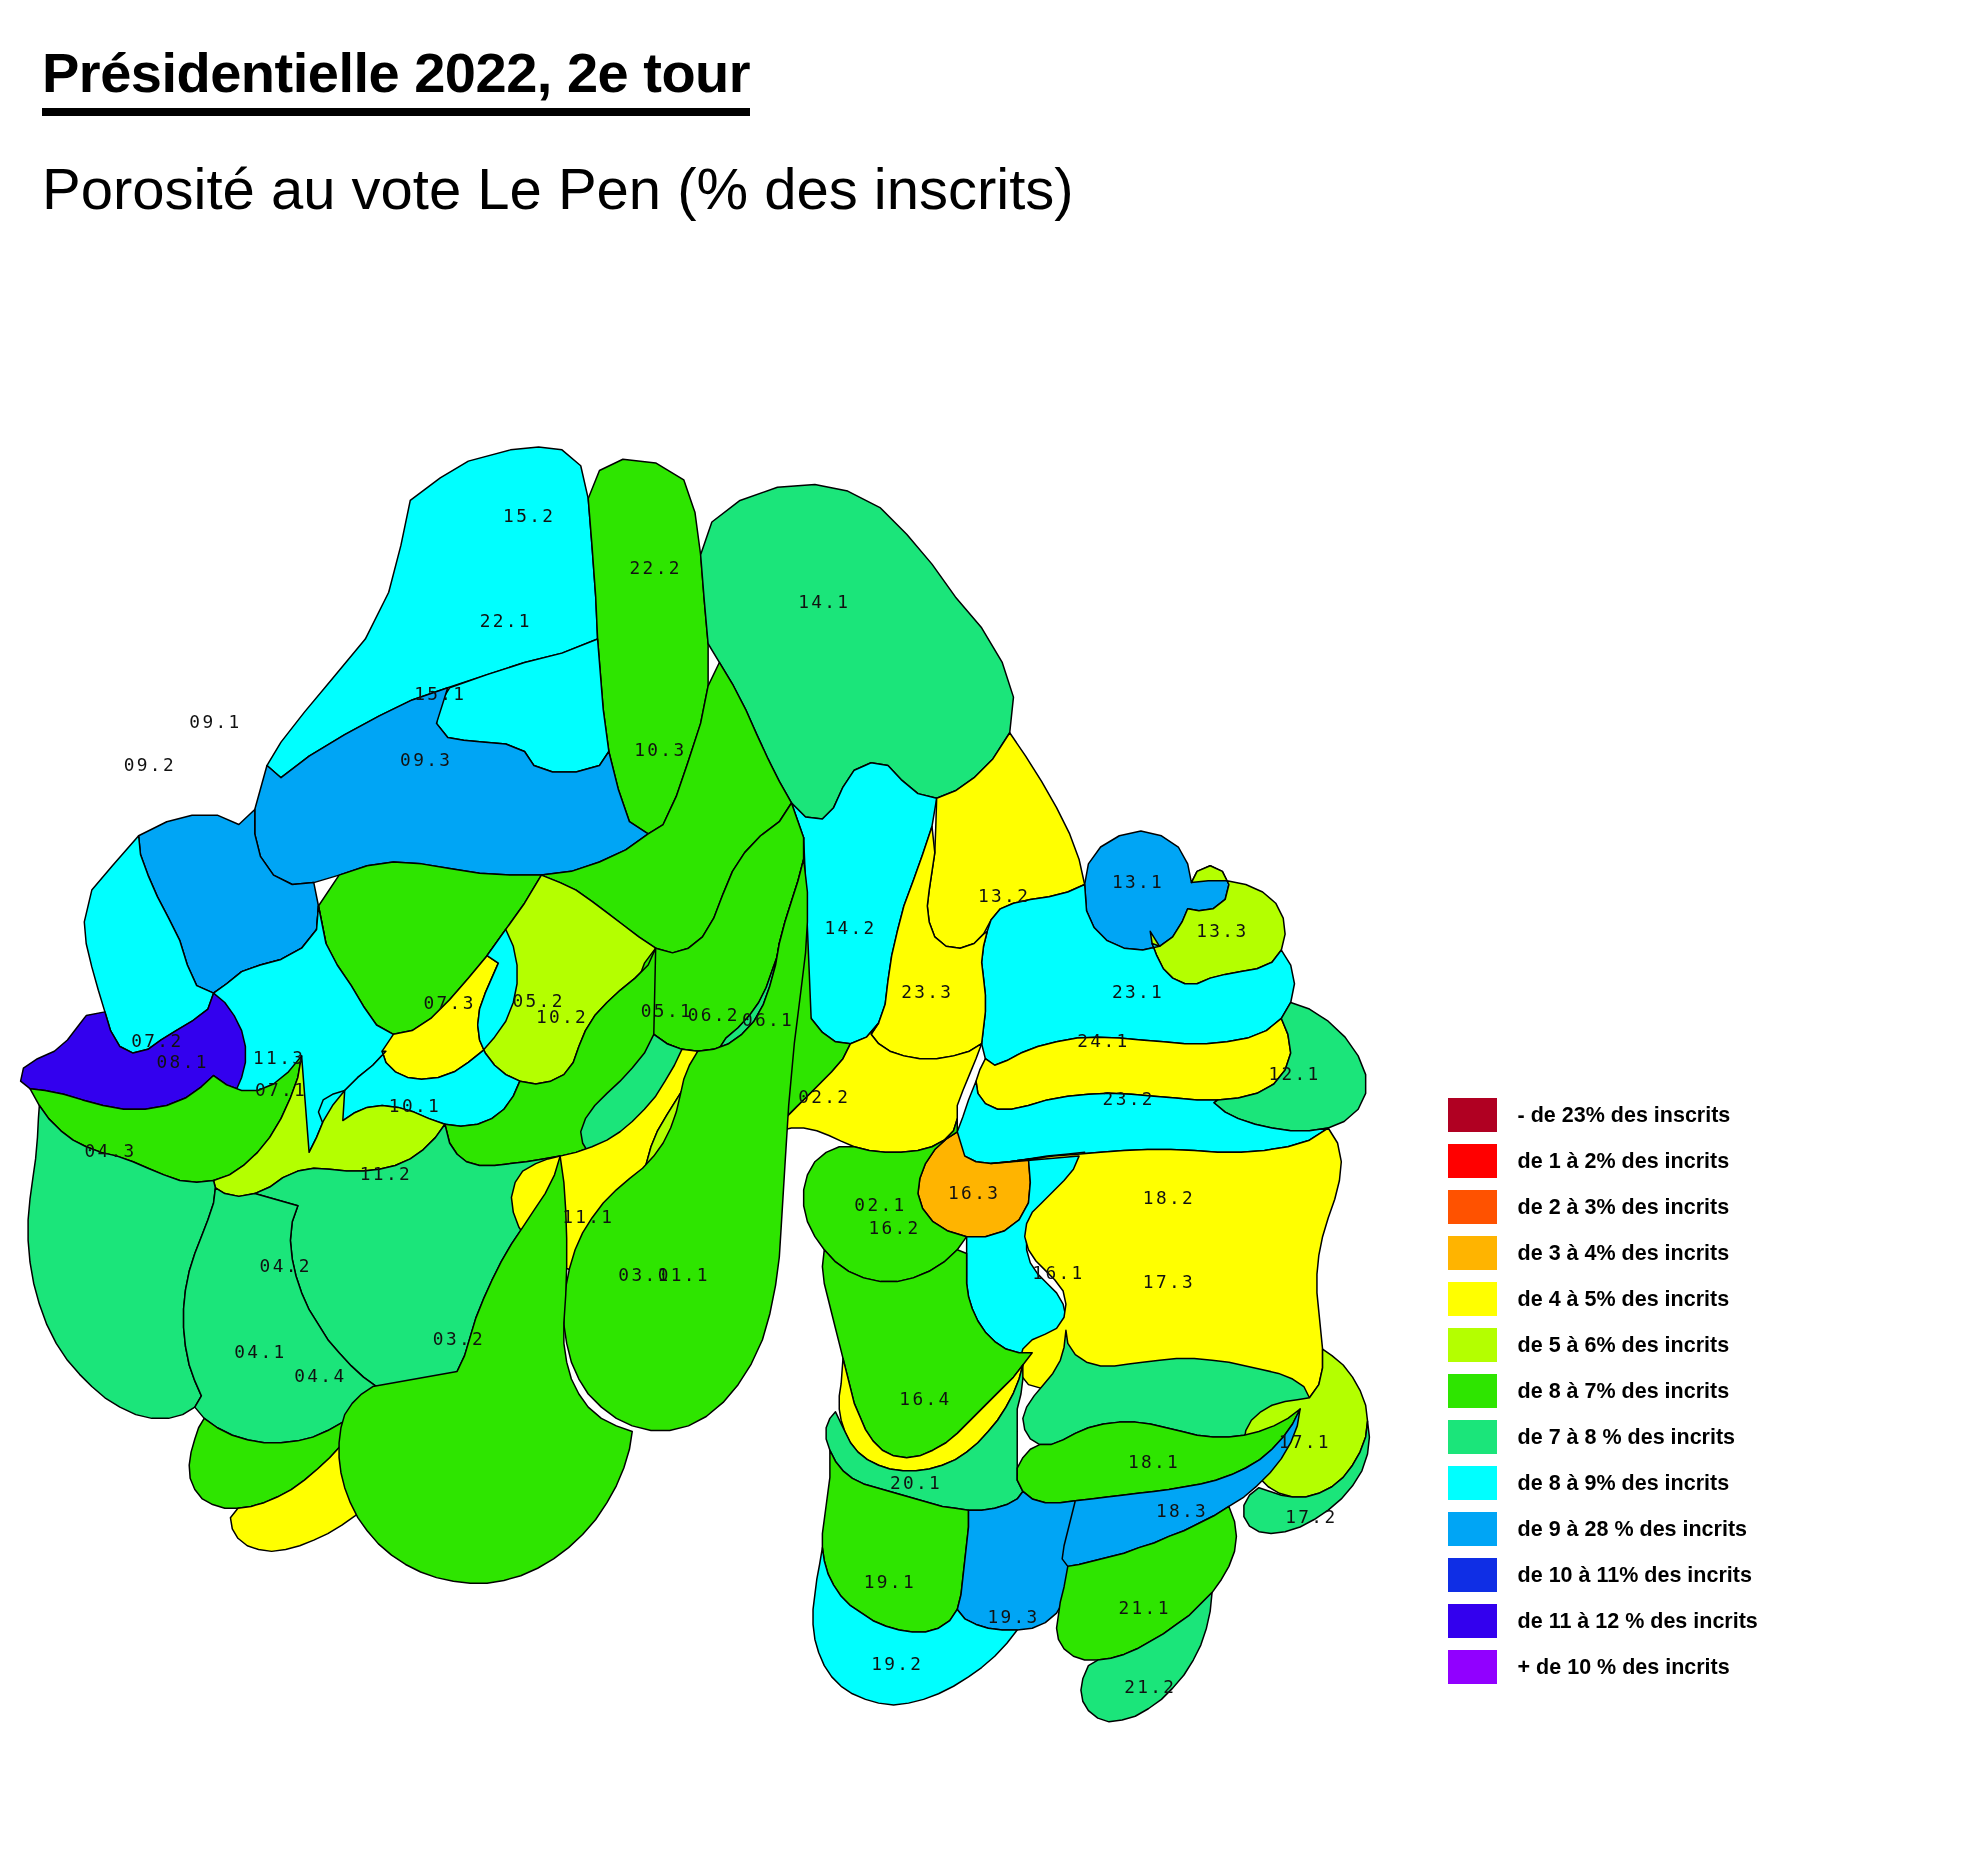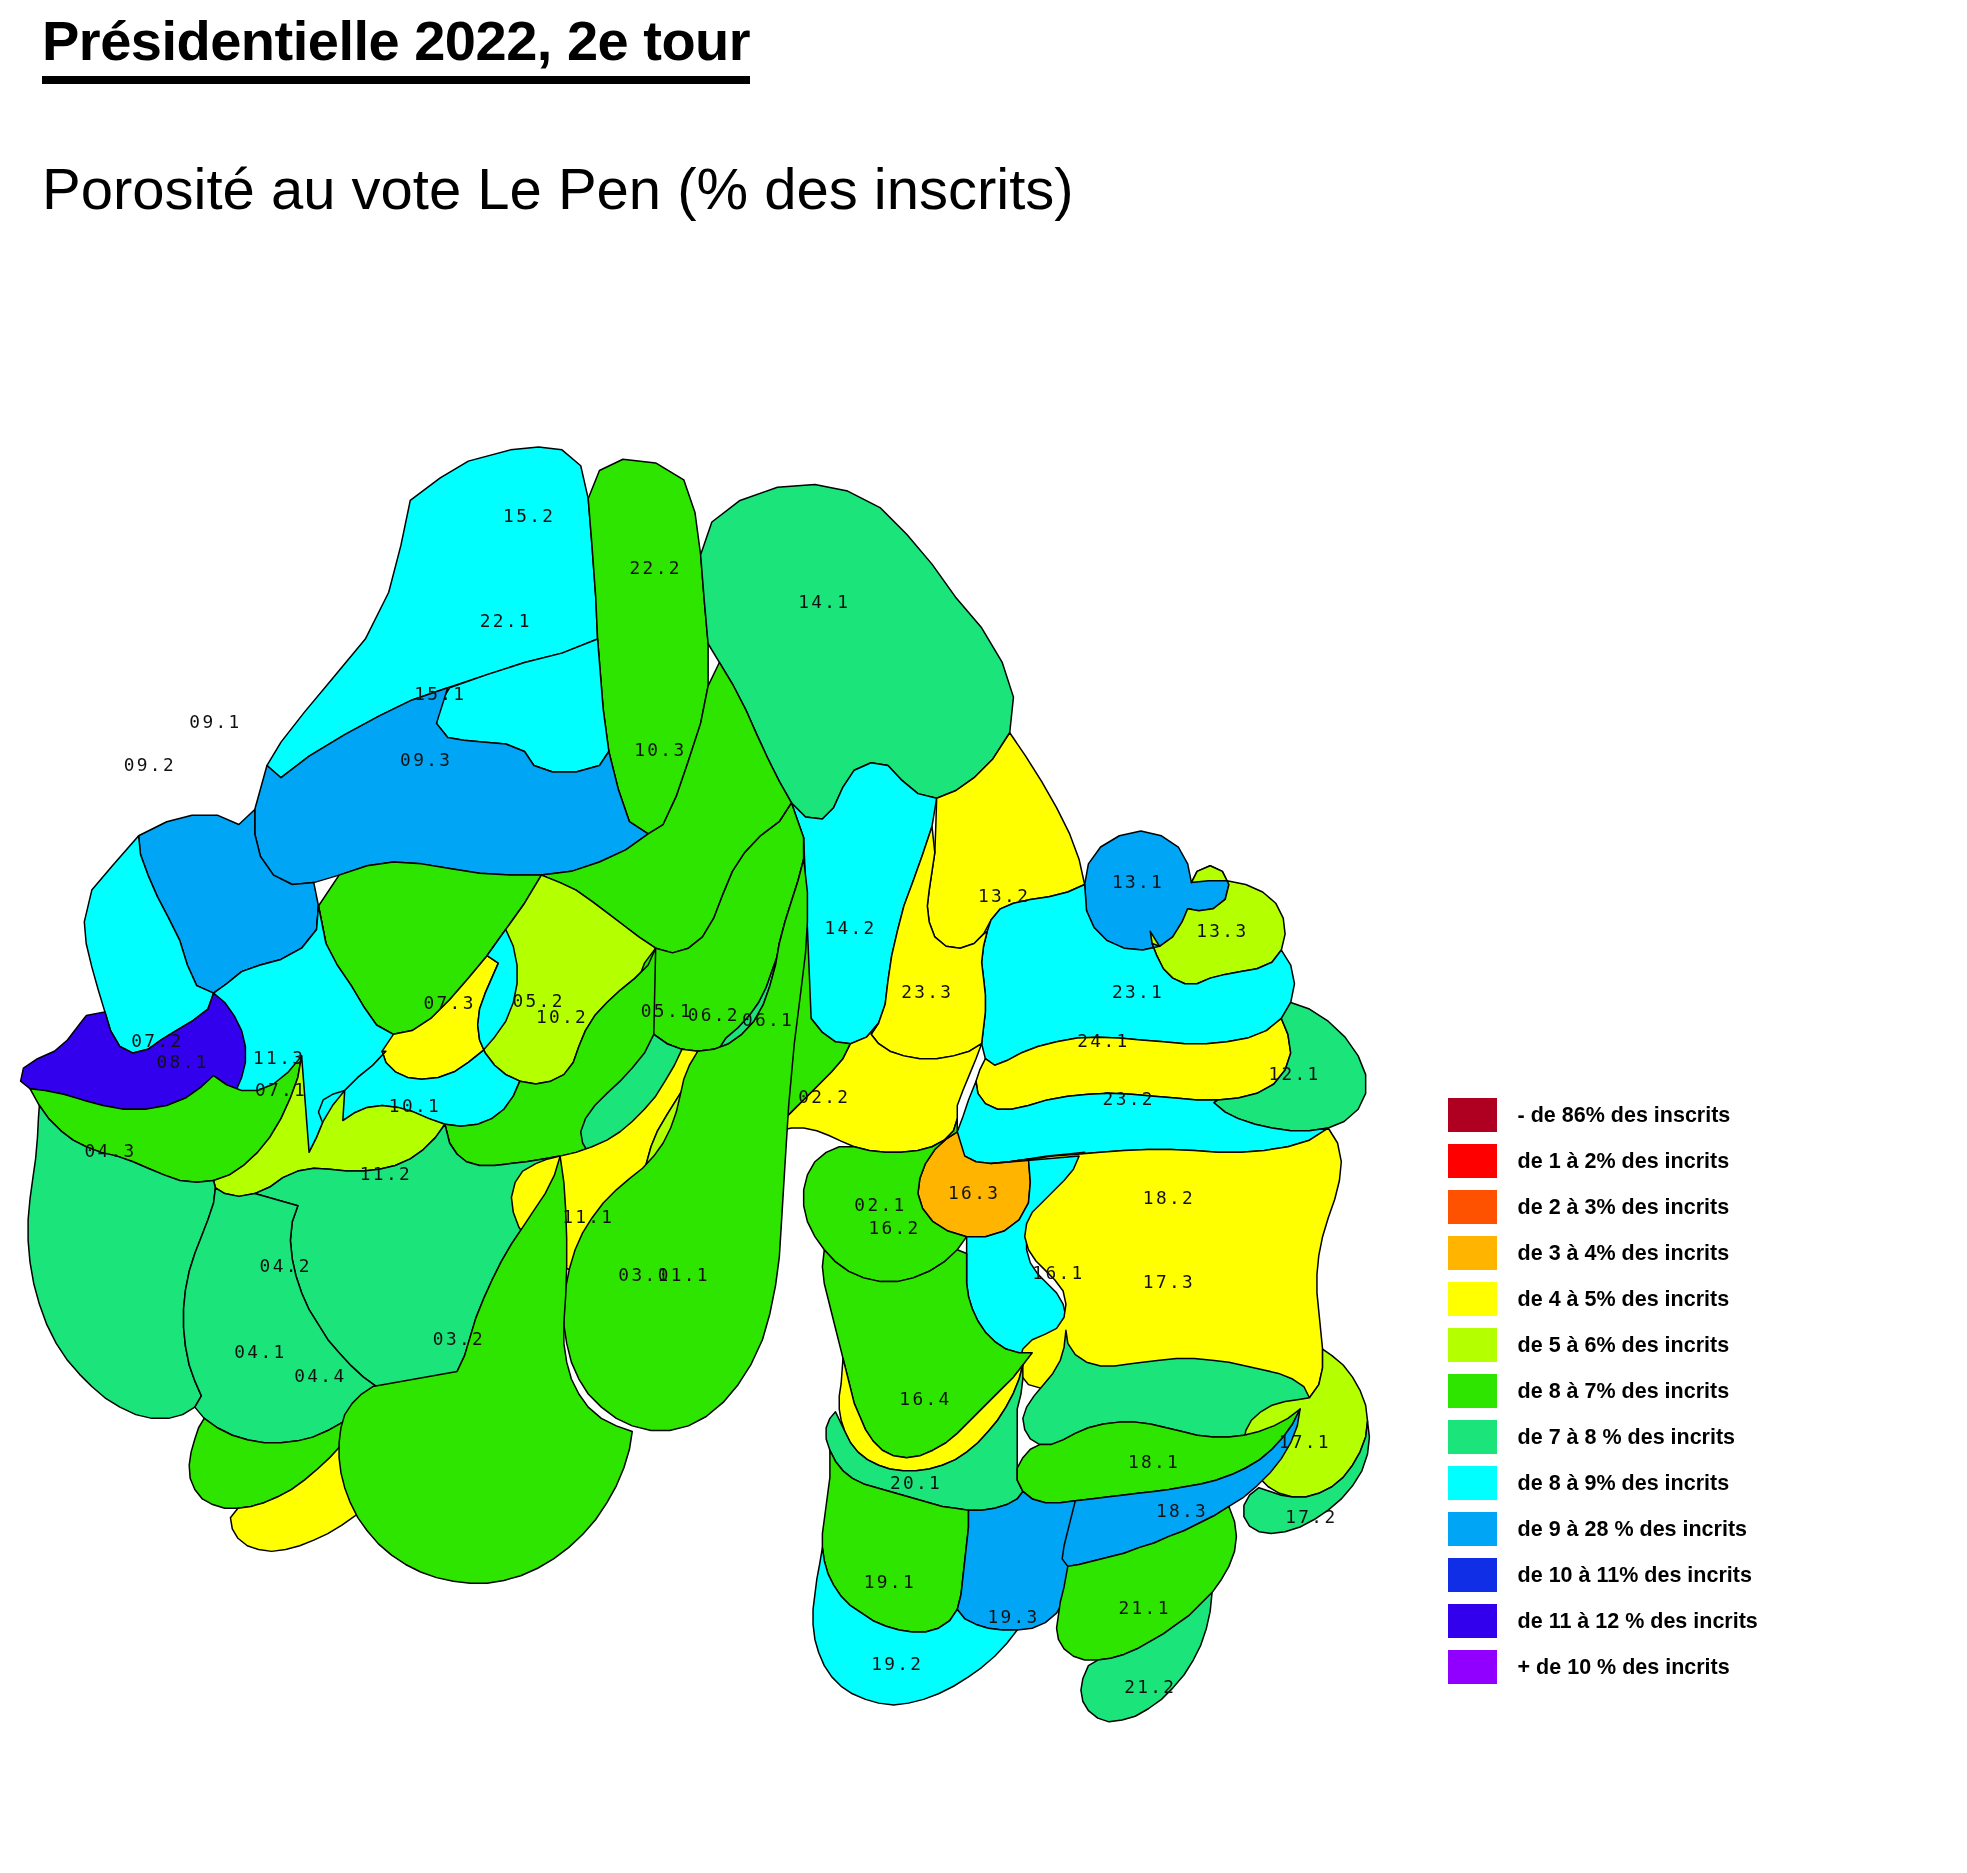--- a/index.html
+++ b/index.html
@@ -13,20 +13,21 @@
   }
 
   .title-block{position:absolute;left:42px;top:7.5px;}
   .main-title{
     font-size:56px;font-weight:bold;color:#000;
     letter-spacing:-0.5px;
     display:inline-block;
     padding-bottom:3.7px;
     border-bottom:8.4px solid #000;
     white-space:nowrap;
+    margin-top:32px;
   }
   .subtitle{
     position:absolute;left:42px;top:155px;
     font-size:58px;font-weight:normal;color:#000;
     white-space:nowrap;
   }
 
   .map-area{position:absolute;left:0px;top:442px;width:1405px;height:1387px;}
   .map-svg{display:block;width:1405px;height:1387px;}
   .dlabel{
@@ -170,21 +171,21 @@
         <text class="dlabel" x="958" y="1305">19.2</text>
         <text class="dlabel" x="1228" y="1330">21.2</text>
       </g>
   </svg>
 </div>
 
 <div class="legend">
   <div id="legend-rows">
       <div class="legend-row">
         <div class="swatch" style="background: rgb(176, 0, 34);"></div>
-        <div class="legend-label">- de 86% des inscrits</div>
+        <div class="legend-label">- de 23% des inscrits</div>
       </div>
       <div class="legend-row">
         <div class="swatch" style="background: rgb(255, 0, 0);"></div>
         <div class="legend-label">de 1 à 2% des incrits</div>
       </div>
       <div class="legend-row">
         <div class="swatch" style="background: rgb(255, 82, 0);"></div>
         <div class="legend-label">de 2 à 3% des incrits</div>
       </div>
       <div class="legend-row">

